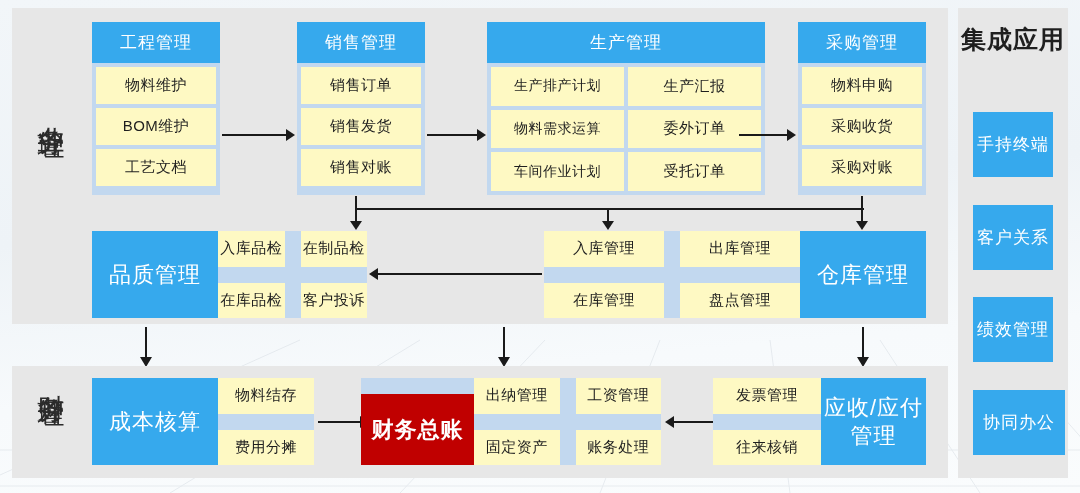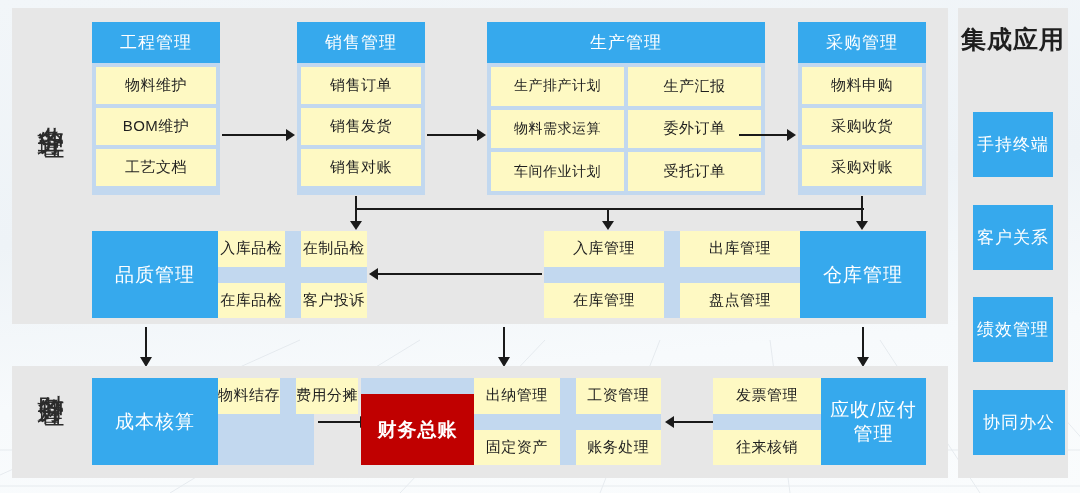--- a/index.html
+++ b/index.html
@@ -55,21 +55,21 @@
     font-size: 15px;
     display: flex; align-items: center; justify-content: center;
     letter-spacing: .5px;
     white-space: nowrap;
   }
   .cell.small { font-size: 14px; }
 
   
   .sidemod { position: absolute; display: flex; background: #c2d8ef; }
   .sidemod .blk {
-    background: #36a9ed; color: #fff; font-size: 19px;
+    background: #36a9ed; color: #fff; font-size: 22px;
     display:flex; align-items:center; justify-content:center;
     text-align:center; line-height:1.25; letter-spacing:1px; flex:none;
   }
   .sidemod .blk.red { background:#c00000; font-weight:bold; }
   .sidemod .grid {
     flex: 1; display: grid; gap: 16px; 
   }
 
   
   .arrow { position: absolute; }
@@ -234,21 +234,21 @@
       <line x1="7" y1="0" x2="7" y2="31" stroke="#1a1a1a" stroke-width="2"></line>
       <path d="M1,30 L7,40 L13,30 Z" fill="#1a1a1a"></path>
     </svg>
   </div>
 
   <div class="panel" style="left:12px; top:366px; width:936px; height:112px;"></div>
   <div class="panel-label" style="left:34px; top:373px; width:32px;">财务管理</div>
 
   <div class="sidemod" style="left:92px; top:378px; width:222px; height:87px;">
     <div class="blk" style="width:126px;">成本核算</div>
-    <div class="grid" style="grid-template-columns:1fr 1fr; grid-template-rows:1fr 1fr;">
+    <div class="grid" style="grid-template-columns:1fr; grid-template-rows:1fr 1fr;">
       <div class="cell">物料结存</div>
       <div class="cell">费用分摊</div>
     </div>
   </div>
 
   <div class="arrow" style="left:318px; top:415px; width:52px; height:14px;">
     <svg width="52" height="14" viewBox="0 0 52 14">
       <line x1="0" y1="7" x2="42" y2="7" stroke="#1a1a1a" stroke-width="2"></line>
       <path d="M42,1 L51,7 L42,13 Z" fill="#1a1a1a"></path>
     </svg>

